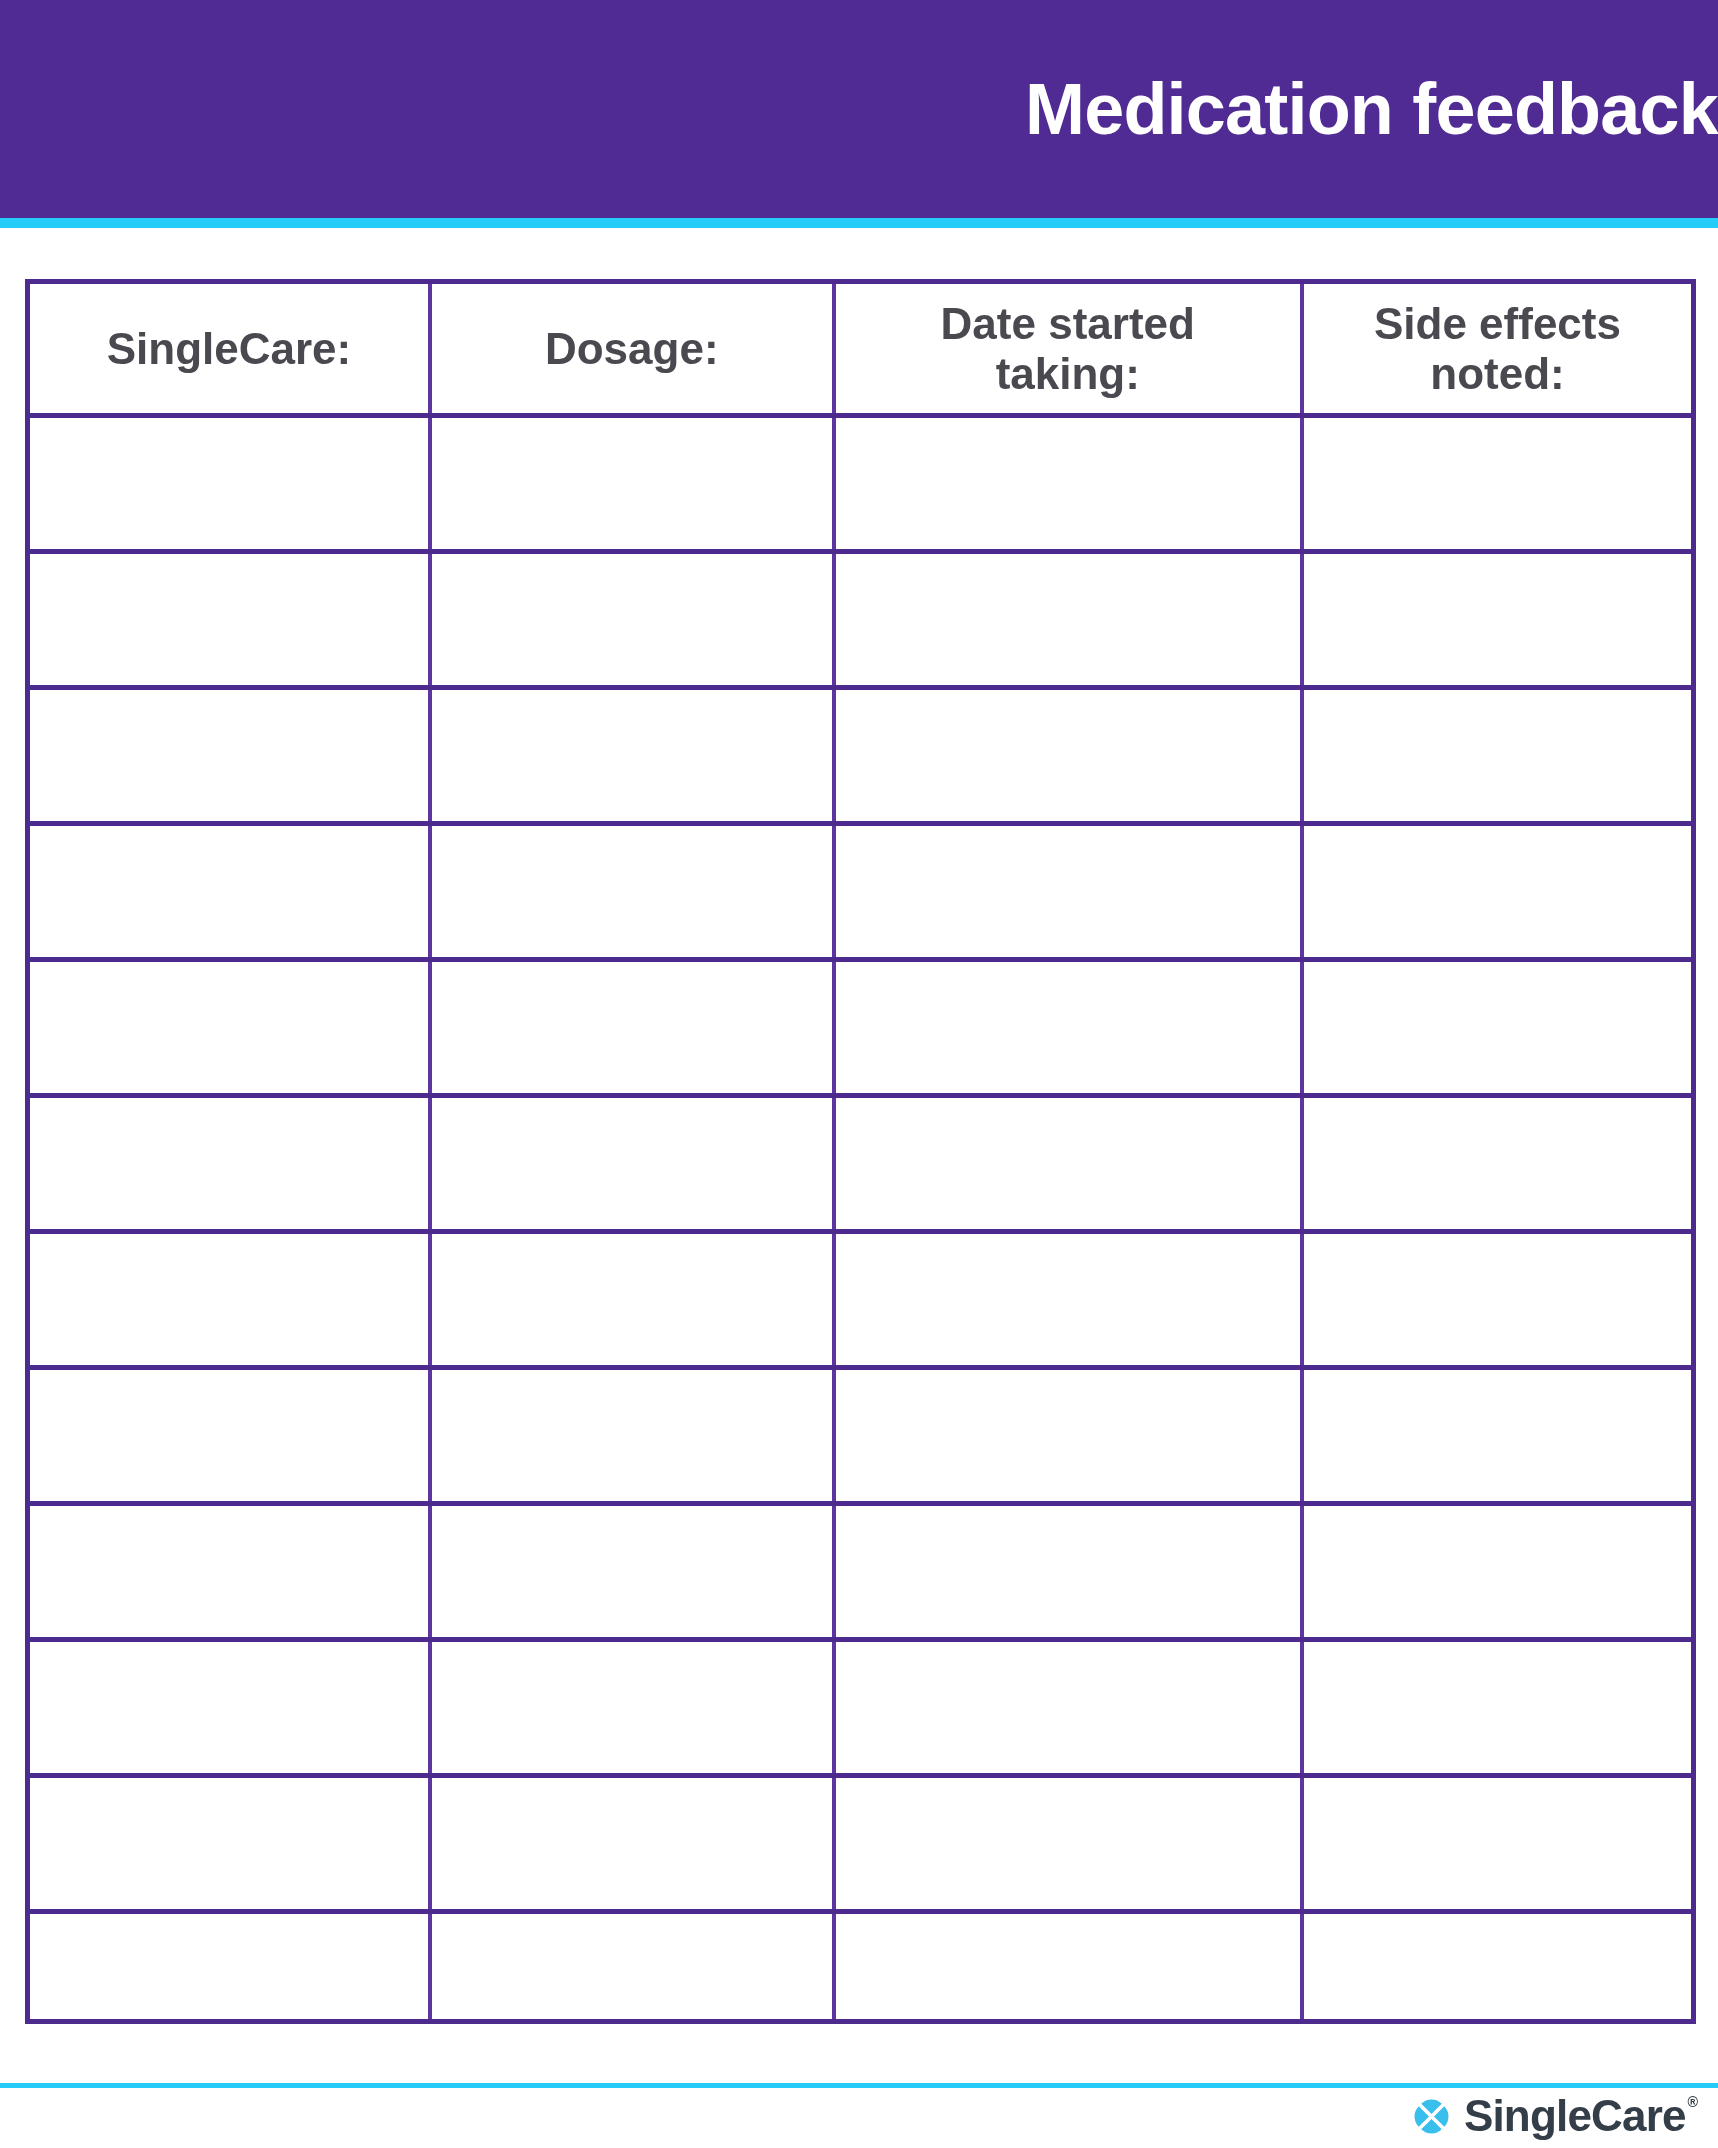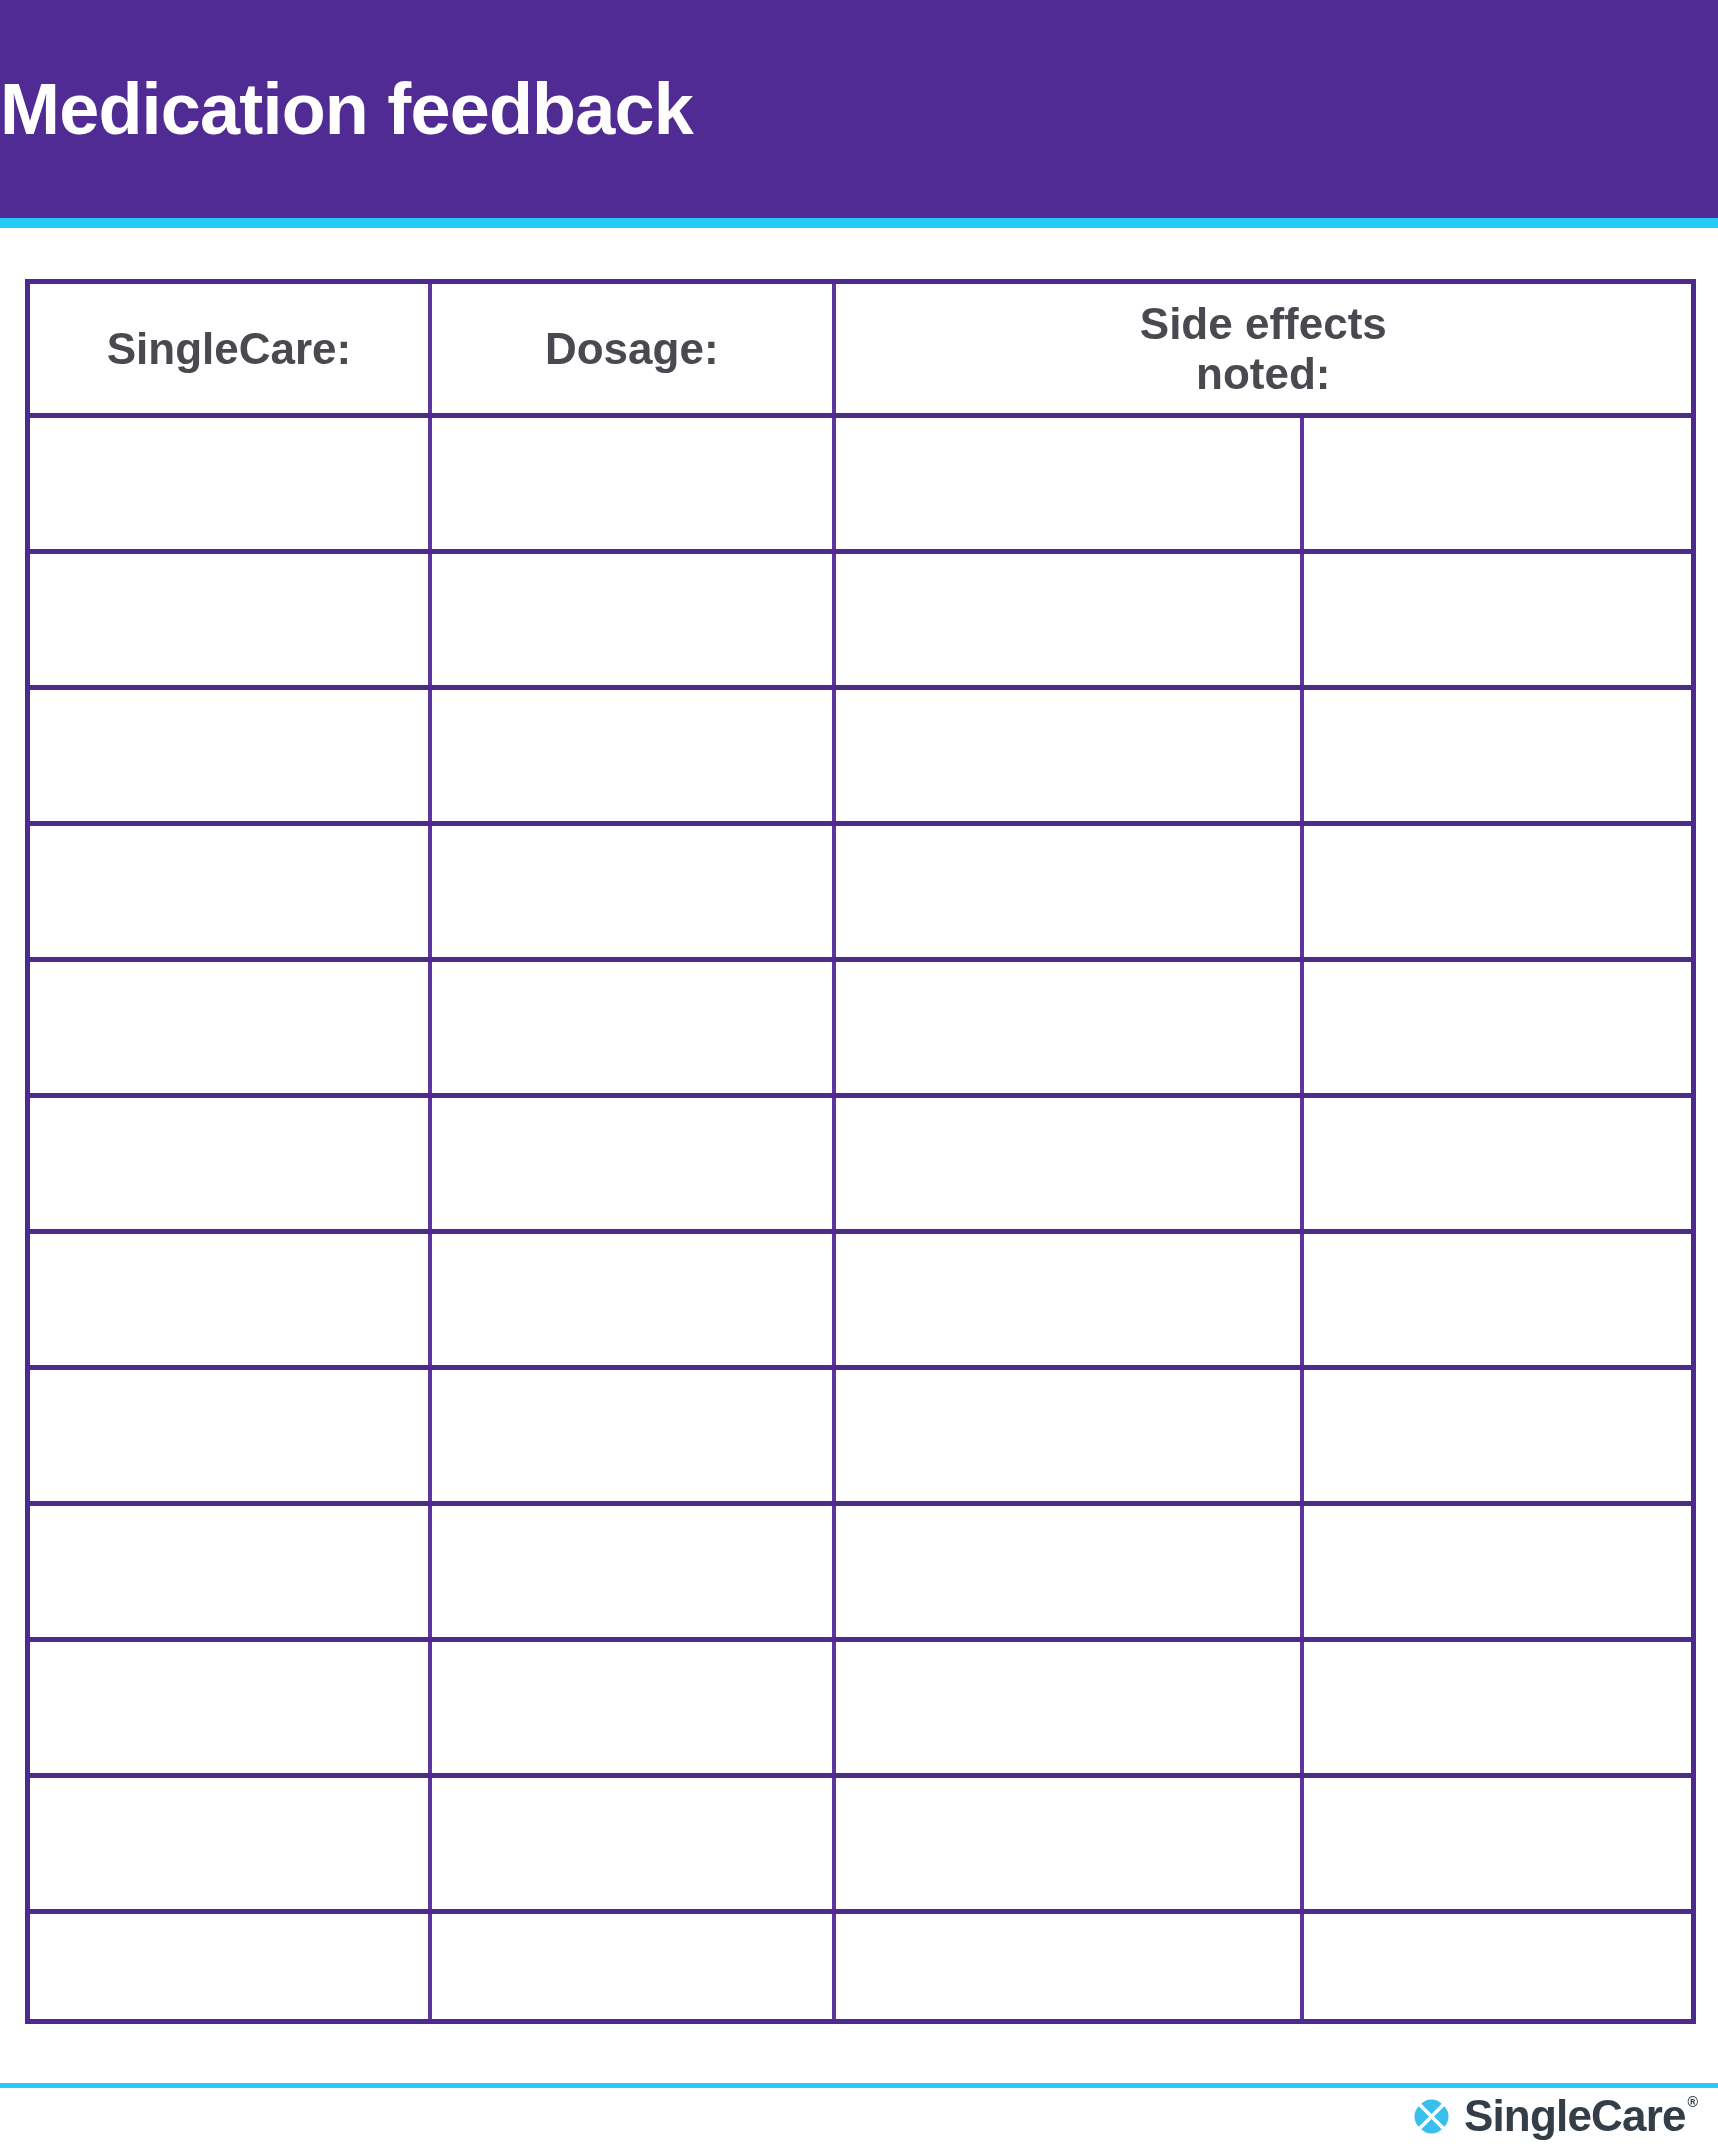--- a/index.html
+++ b/index.html
@@ -9,21 +9,21 @@
     overflow: hidden;
     background: #ffffff;
     font-family: "Liberation Sans", "DejaVu Sans", sans-serif;
   }
 
   
   .banner {
     position: absolute; left: 0; top: 0;
     width: 1718px; height: 218px;
     background: var(--banner, #4f2b93);
-    display: flex; align-items: center; justify-content: flex-start;
+    display: flex; align-items: center; justify-content: flex-end;
   }
   .title {
     color: var(--title-color, #ffffff);
     font-size: 72px; font-weight: 700; letter-spacing: -0.8px;
   }
   .banner-stripe {
     position: absolute; left: 0; top: 218px;
     width: 1718px; height: 10px;
     background: var(--accent, #26ccf8);
   }
@@ -97,20 +97,23 @@
 </header>
 <div class="banner-stripe"></div>
 
 <div class="med-table">
   <div class="hrow">
     <div class="hcell c0">
       <span class="hlabel">SingleCare:</span>
     </div>
     <div class="hcell c1">
       <span class="hlabel">Dosage:</span>
+    </div>
+    <div class="hcell c2">
+      <span class="hlabel">Date started taking:</span>
     </div>
     <div class="hcell c3">
       <span class="hlabel">Side effects noted:</span>
     </div>
   </div>
   <div class="tbody">
       <div class="trow">
         <div class="cell c0"></div>
         <div class="cell c1"></div>
         <div class="cell c2"></div>

